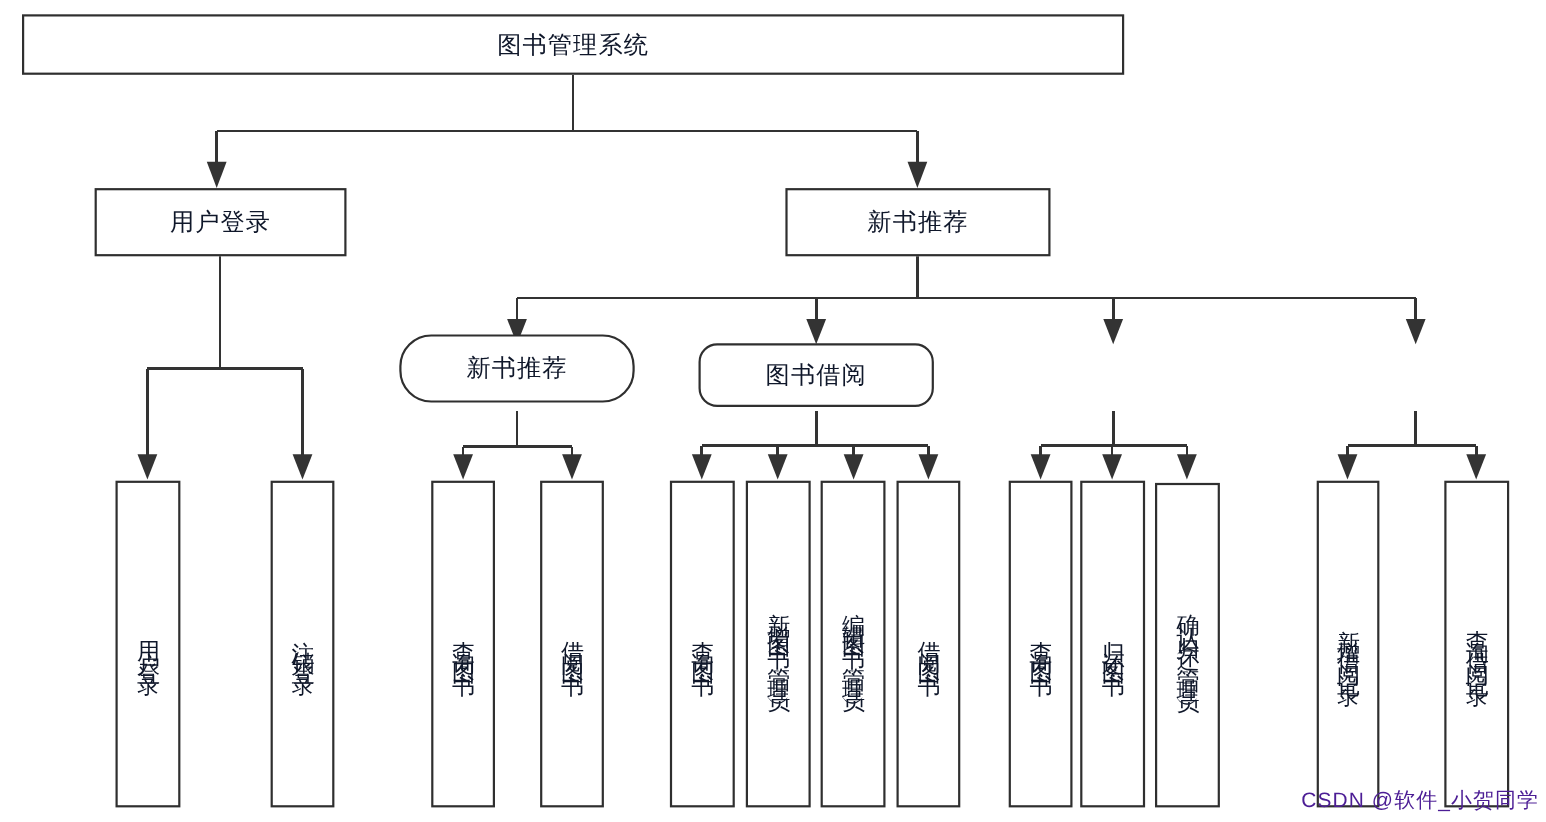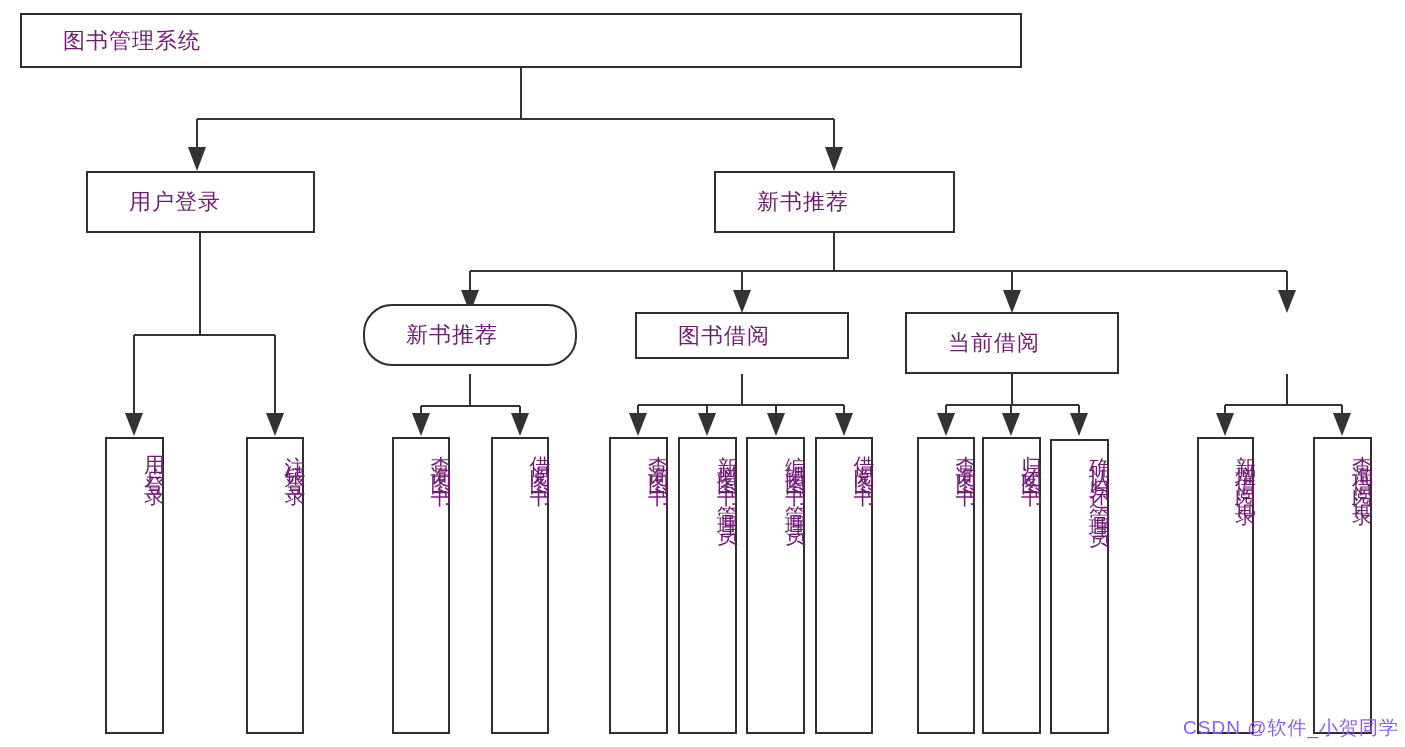--- a/index.html
+++ b/index.html
@@ -11,37 +11,37 @@
     overflow:hidden;
   }
   .connector-layer{position:absolute;left:0;top:0;width:1405px;height:747px;}
   .node{
     position:absolute;
     box-sizing:border-box;
     background:#ffffff;
     border:2.5px solid #2f2f2f;
     display:flex;
     align-items:center;
-    color:#701a75;
-    padding-left:41px;
+    justify-content:center;
+    color:#0f172a;
   }
   .node.h{font-size:22px;letter-spacing:1px;}
   .node.v{
     writing-mode:vertical-rl;
     text-orientation:mixed;
     font-size:21px;
   }
   .node.v span{letter-spacing:10px;line-height:1;}
   .node.h span{line-height:1;}
   .watermark{
     position:absolute;
     right:6px;
     bottom:6px;
     font-size:19px;
-    color:#8b5cf6;
+    color:#4c1d95;
     letter-spacing:1px;
     white-space:nowrap;
     z-index:5;
   }
 </style>
 </head>
 <body>
 
 <div class="canvas">
 
@@ -95,25 +95,22 @@
   <div class="node h" style="left:86px;top:171px;width:229px;height:62px;">
     <span>用户登录</span>
   </div>
   <div class="node h" style="left:714px;top:171px;width:241px;height:62px;">
     <span>新书推荐</span>
   </div>
 
   <div class="node h" style="left:363px;top:304px;width:214px;height:62px;border-radius:29px;">
     <span>新书推荐</span>
   </div>
-  <div class="node h" style="left:635px;top:312px;width:214px;height:47px;">
+  <div class="node h" style="left:635px;top:312px;width:214px;height:58px;border-radius:17px;">
     <span>图书借阅</span>
-  </div>
-  <div class="node h" style="left:905px;top:312px;width:214px;height:62px;">
-    <span>当前借阅</span>
   </div>
 
   <div class="node v" style="left:105px;top:437px;width:59px;height:297px;">
     <span>用户登录</span>
   </div>
   <div class="node v" style="left:246px;top:437px;width:58px;height:297px;">
     <span>注销登录</span>
   </div>
 
   <div class="node v" style="left:392px;top:437px;width:58px;height:297px;">

